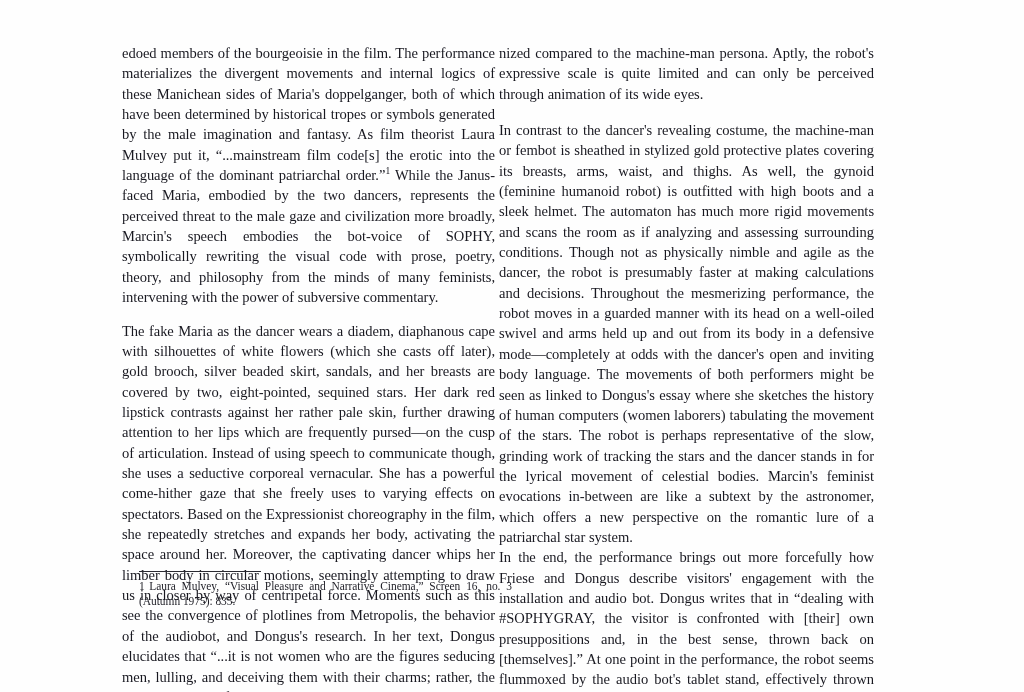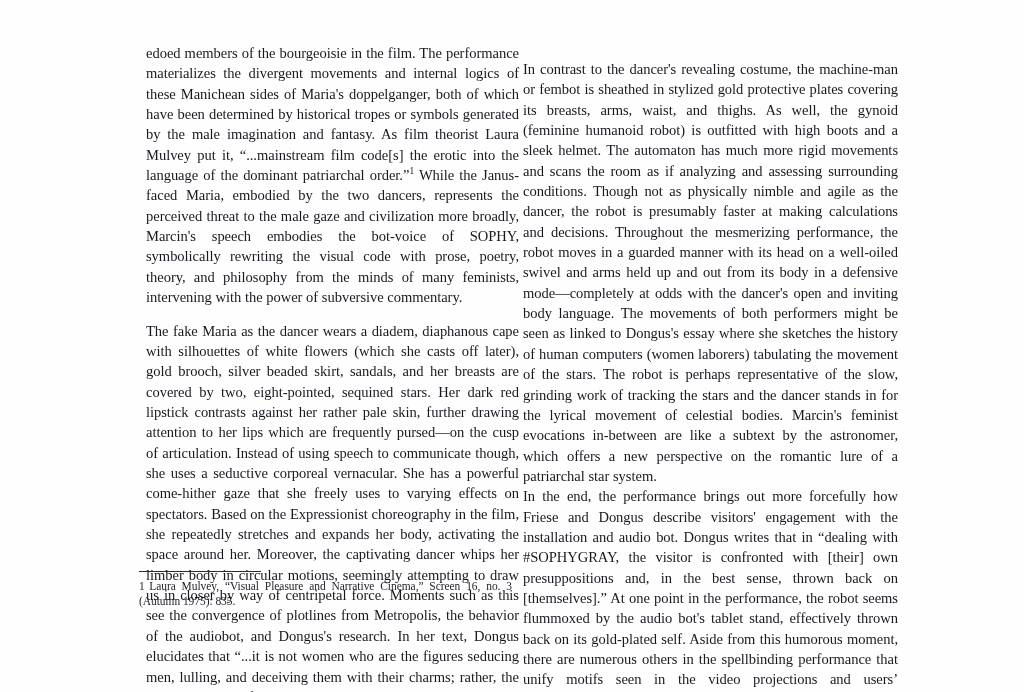--- a/index.html
+++ b/index.html
@@ -18,21 +18,21 @@
 
   .page {
     position: relative;
     width: 1024px;
     height: 692px;
     background: #fefefe;
   }
 
   .columns {
     position: absolute;
-    left: 146px;
+    left: 122px;
     top: 43px;
     width: 752px;
     height: 540px;
     display: flex;
     justify-content: space-between;
   }
 
   .column {
     width: 373px;
   }
@@ -116,20 +116,21 @@
 <div class="page">
 
   <div class="columns">
 
     <div class="column left">
       <p class="body-par">edoed members of the bourgeoisie in the film. The performance materializes the divergent movements and internal logics of these Manichean sides of Maria's doppelganger, both of which have been determined by historical tropes or symbols generated by the male imagination and fantasy. As film theorist Laura Mulvey put it, “...mainstream film code[s] the erotic into the language of the dominant patriarchal order.”<sup class="fn-ref">1</sup> While the Janus-faced Maria, embodied by the two dancers, represents the perceived threat to the male gaze and civilization more broadly, Marcin's speech embodies the bot-voice of SOPHY, symbolically rewriting the visual code with prose, poetry, theory, and philosophy from the minds of many feminists, intervening with the power of subversive commentary.</p>
       <p class="body-par tight">The fake Maria as the dancer wears a diadem, diaphanous cape with silhouettes of white flowers (which she casts off later), gold brooch, silver beaded skirt, sandals, and her breasts are covered by two, eight-pointed, sequined stars. Her dark red lipstick contrasts against her rather pale skin, further drawing attention to her lips which are frequently pursed—on the cusp of articulation. Instead of using speech to communicate though, she uses a seductive corporeal vernacular. She has a powerful come-hither gaze that she freely uses to varying effects on spectators. Based on the Expressionist choreography in the film, she repeatedly stretches and expands her body, activating the space around her. Moreover, the captivating dancer whips her limber body in circular motions, seemingly attempting to draw us in closer by way of centripetal force. Moments such as this see the convergence of plotlines from <span class="italic">Metropolis</span>, the behavior of the audiobot, and Dongus's research. In her text, Dongus elucidates that “...it is not women who are the figures seducing men, lulling, and deceiving them with their charms; rather, the capitalist mode of production must disguise and suppress, and the typology of woman is used for this purpose.” Overall, the fake Maria as dancer or seductress has much wider emotional range that can be recog-</p>
     </div>
 
     <div class="column right">
+      <p class="body-par">nized compared to the machine-man persona. Aptly, the robot's expressive scale is quite limited and can only be perceived through animation of its wide eyes.</p>
       <p class="body-par run-on">In contrast to the dancer's revealing costume, the machine-man or fembot is sheathed in stylized gold protective plates covering its breasts, arms, waist, and thighs. As well, the gynoid (feminine humanoid robot) is outfitted with high boots and a sleek helmet. The automaton has much more rigid movements and scans the room as if analyzing and assessing surrounding conditions. Though not as physically nimble and agile as the dancer, the robot is presumably faster at making calculations and decisions. Throughout the mesmerizing performance, the robot moves in a guarded manner with its head on a well-oiled swivel and arms held up and out from its body in a defensive mode—completely at odds with the dancer's open and inviting body language. The movements of both performers might be seen as linked to Dongus's essay where she sketches the history of human computers (women laborers) tabulating the movement of the stars. The robot is perhaps representative of the slow, grinding work of tracking the stars and the dancer stands in for the lyrical movement of celestial bodies. Marcin's feminist evocations in-between are like a subtext by the astronomer, which offers a new perspective on the romantic lure of a patriarchal star system.</p>
       <p class="body-par tight">In the end, the performance brings out more forcefully how Friese and Dongus describe visitors' engagement with the installation and audio bot. Dongus writes that in “dealing with <span class="italic">#SOPHYGRAY</span>, the visitor is confronted with [their] own presuppositions and, in the best sense, thrown back on [themselves].” At one point in the performance, the robot seems flummoxed by the audio bot's tablet stand, effectively thrown back on its gold-plated self. Aside from this humorous moment, there are numerous others in the spellbinding performance that unify motifs seen in the video projections and users’ conversations with SOPHY. A keen observer of the performance is</p>
     </div>
 
   </div>
 
   <div class="footnote-block">
     <div class="footnote-rule"></div>
     <p class="footnote-text"><span class="fn-num">1</span><span>Laura Mulvey, “Visual Pleasure and Narrative Cinema,” Screen 16, no. 3 (Autumn 1975): 835.</span></p>
   </div>

